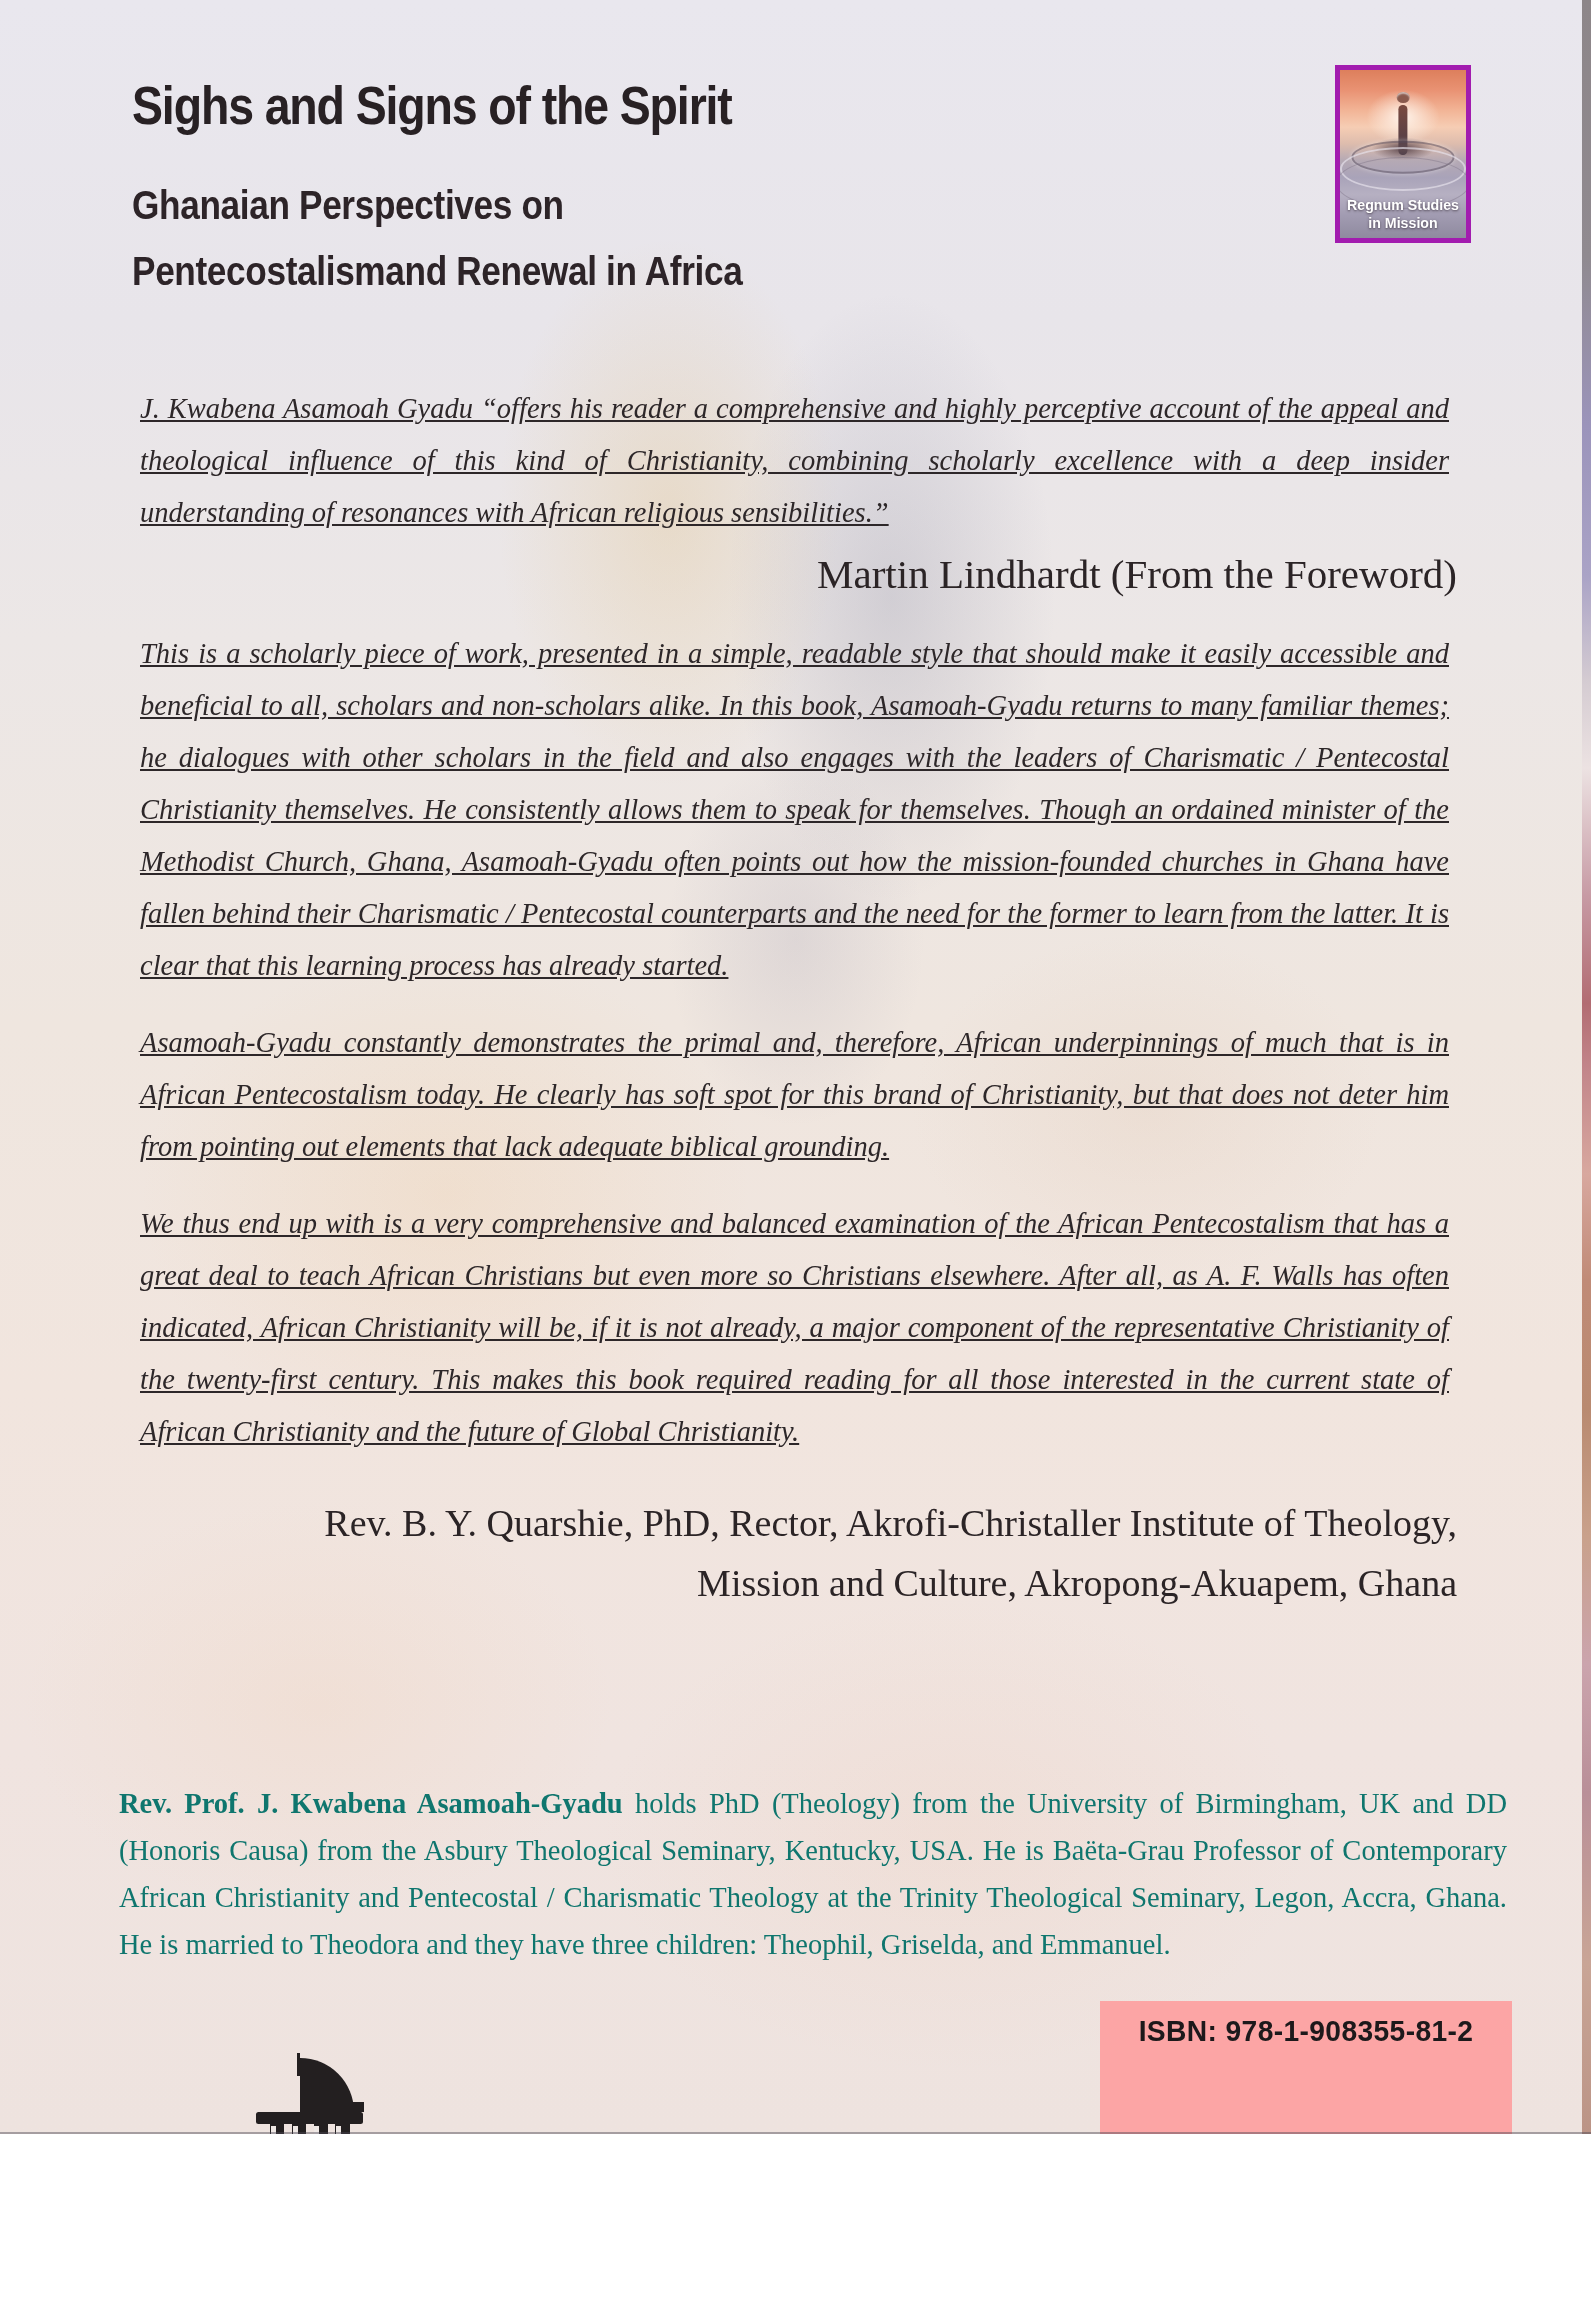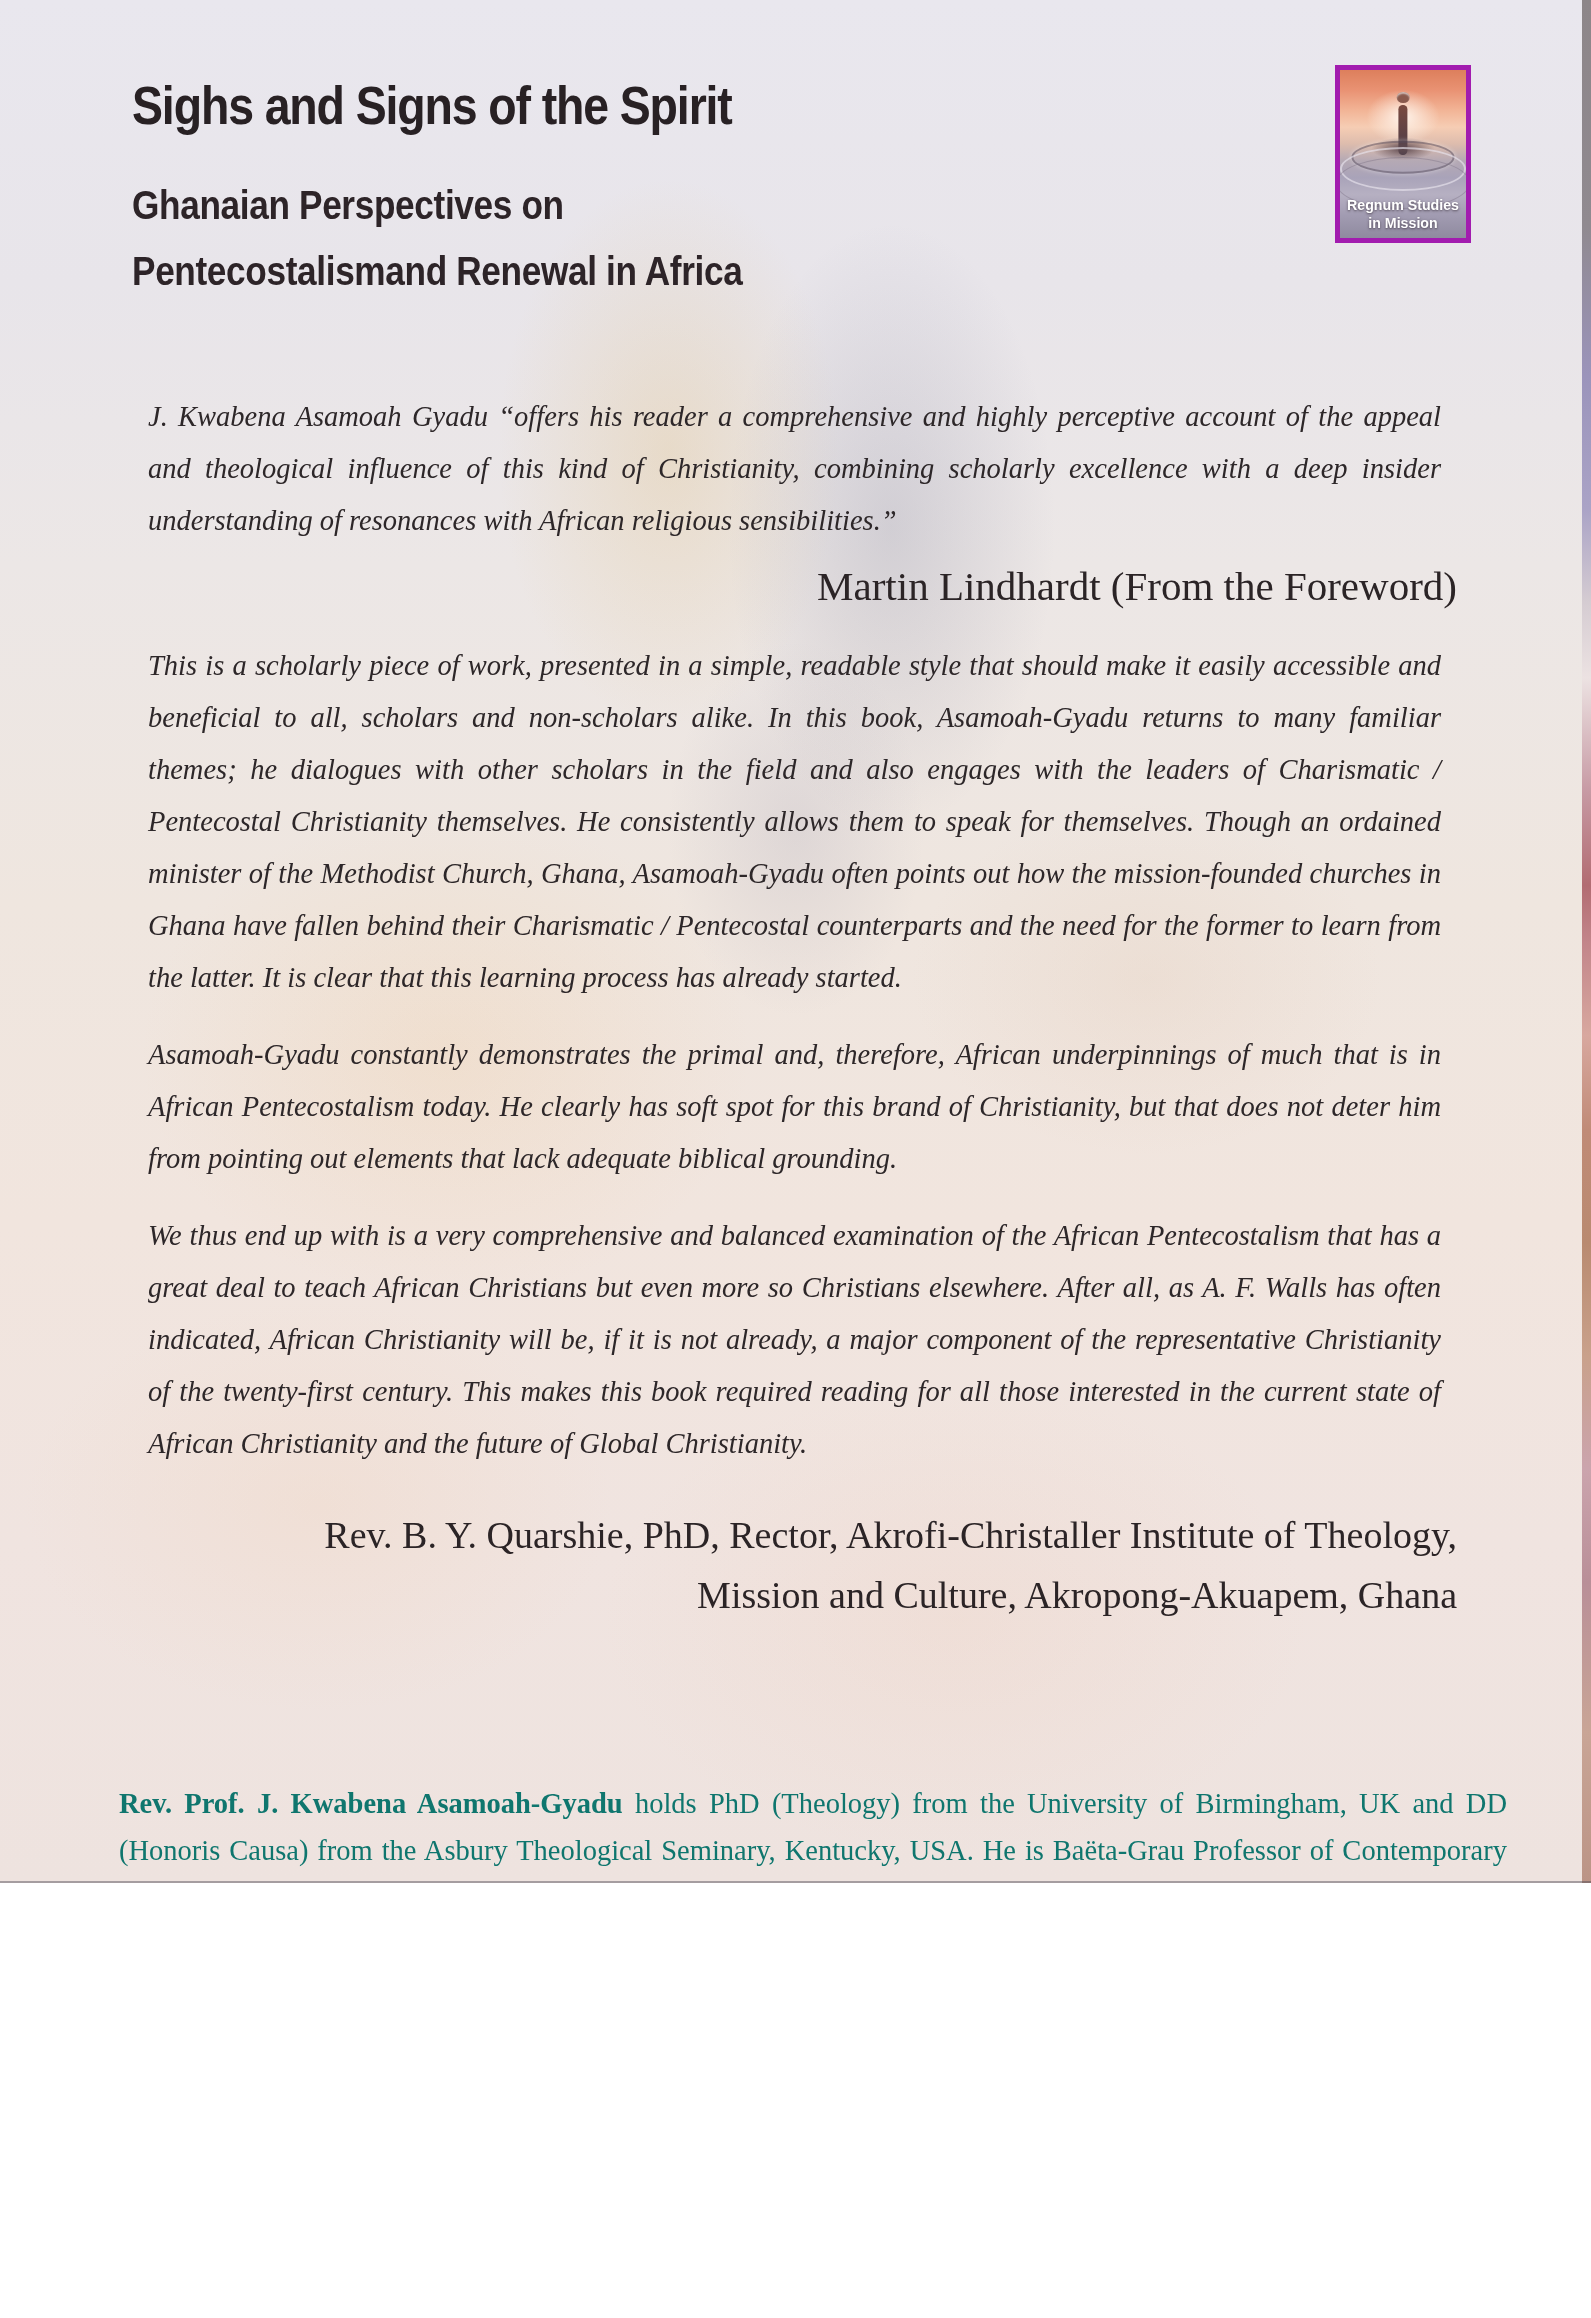--- a/index.html
+++ b/index.html
@@ -1,18 +1,18 @@
 <!DOCTYPE html>
 <html style="font-size:13.4px"><head>
 <meta charset="utf-8">
 <style>
   html,body{margin:0;padding:0;}
   .page{
     position:relative;
-    width:1592px;height:1883px;
+    width:1592px;height:2134px;
     overflow:hidden;
     background:#ece8ea;
     font-family:"Liberation Serif", serif;
   }
   
   .bg-photo{
     position:absolute;inset:0;
     background:
       radial-gradient(ellipse 251px 402px at 42% 24%, rgba(224,188,122,0.28), transparent 68%),
       radial-gradient(ellipse 234px 435px at 56% 28%, rgba(105,108,138,0.20), transparent 70%),
@@ -79,22 +79,22 @@
     font-size:14.2px;line-height:17.6px;color:#ffffff;
     text-shadow:0 0.8px 2.5px rgba(40,30,40,0.7);
   }
 
   
   .endorsements{
     position:absolute;left:132px;top:375px;width:1325px;
     color:#2d2729;
   }
   .quote,.para{
-    margin:16px;text-align:justify;
-    font-style:italic;font-size:28.5px;line-height:52px;
+    margin:8px;text-align:justify;
+    font-style:italic;font-size:28.5px;line-height:52px;text-decoration:underline;
   }
   .para{margin-top:25px;}
   .para.first{margin-top:30px;}
   .fw-attr{
     margin:11.7px 0 0 0;text-align:right;
     font-style:normal;font-size:41px;line-height:47px;color:#2b2426;
   }
   .q-attr{
     margin-top:35px;text-align:right;
     font-size:38px;line-height:60px;color:#2b2426;

